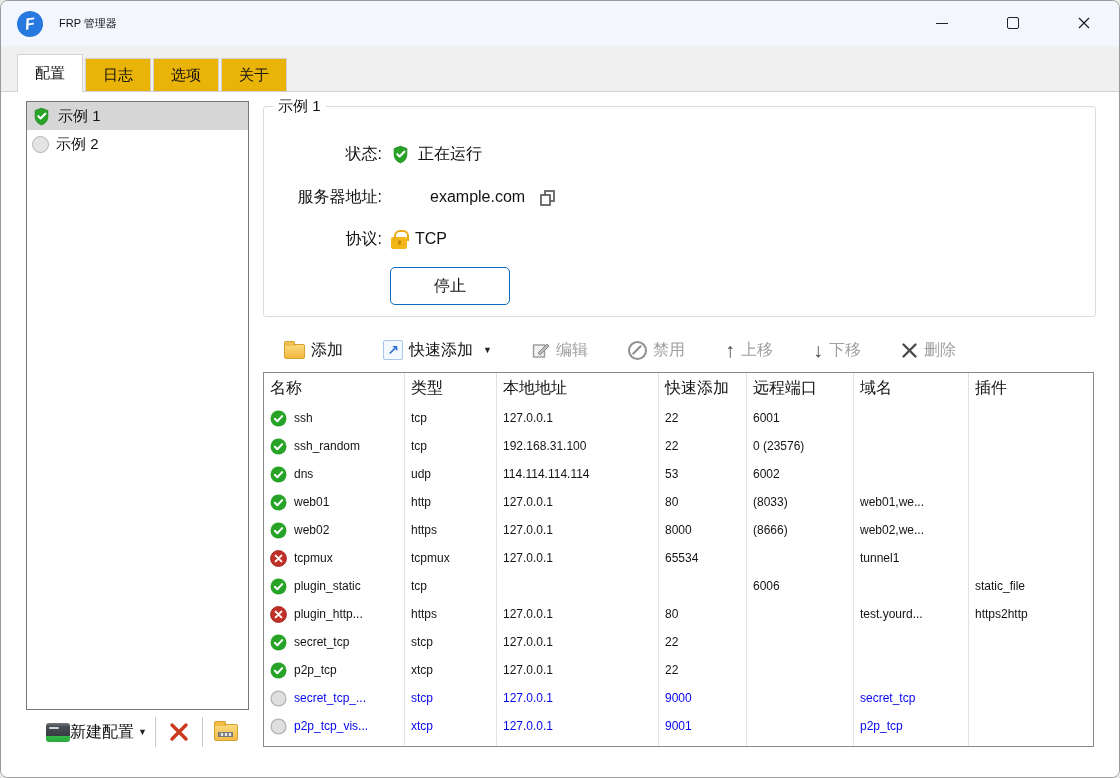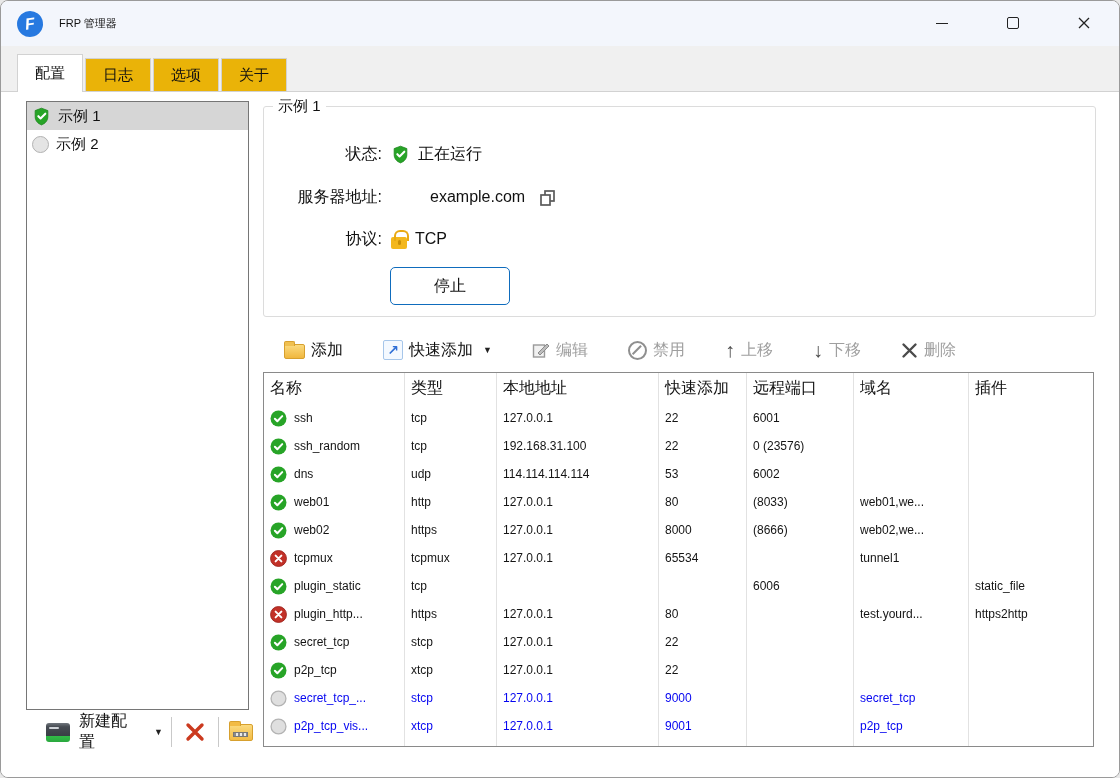--- a/index.html
+++ b/index.html
@@ -28,21 +28,21 @@
   .page{ position:absolute; top:92px; left:0; right:0; bottom:0; background:#fff; }
 
   
   .config-list{ position:absolute; left:25px; top:8px; width:223px; height:609px; border:1px solid #767676; background:#fff; }
   .cfg-item{ height:28px; display:flex; align-items:center; gap:7px; padding-left:5px; font-size:15px; color:#111; }
   .cfg-item.selected{ background:#d6d6d6; }
   .gray-circle{ width:17px; height:17px; border-radius:50%; background:#e4e4e4; border:1px solid #b2b2b2; flex:none; }
 
   
   .sidebar-footer{ position:absolute; left:25px; top:620px; width:230px; height:38px; display:flex; align-items:center; padding-left:20px; }
-  .newcfg-btn{ display:flex; align-items:center; gap:9px; cursor:default;justify-content:flex-end; }
+  .newcfg-btn{ display:flex; align-items:center; cursor:default;justify-content:flex-end; }
   .newcfg-icon{ width:24px; height:19px; background:linear-gradient(180deg,#70767d 0%,#474c53 20%,#383d44 68%,#32bb47 68%,#2aa83e 100%); border-radius:3px; position:relative; flex:none;}
   .newcfg-icon::before{ content:""; position:absolute; left:3px; top:4px; width:10px; height:2px; background:#cfd3d8; border-radius:1px;}
   .newcfg-label{ font-size:16px; color:#111; }
   .drop-caret{ font-size:9px; color:#222; margin-left:4px; }
   .v-divider{ width:1px; height:30px; background:#c9c9c9; margin:0 8px; }
   .footer-btn{ display:flex; align-items:center; justify-content:center; width:30px; height:30px; cursor:default; }
   .zip-icon{ position:relative; width:24px; height:17px; background:linear-gradient(180deg,#fbda7e,#f2bb45); border:1px solid #d7a02e; border-radius:2px; }
   .zip-icon::before{ content:""; position:absolute; left:-1px; top:-4px; width:10px; height:4px; background:#f2bb45; border:1px solid #d7a02e; border-bottom:none; border-radius:2px 2px 0 0; }
   .zip-icon::after{ content:""; position:absolute; left:3px; top:7px; width:13px; height:3px;
                     background:repeating-linear-gradient(90deg,#8a8a8a 0 2px,#e9e9e9 2px 4px); border:1px solid #777; }

